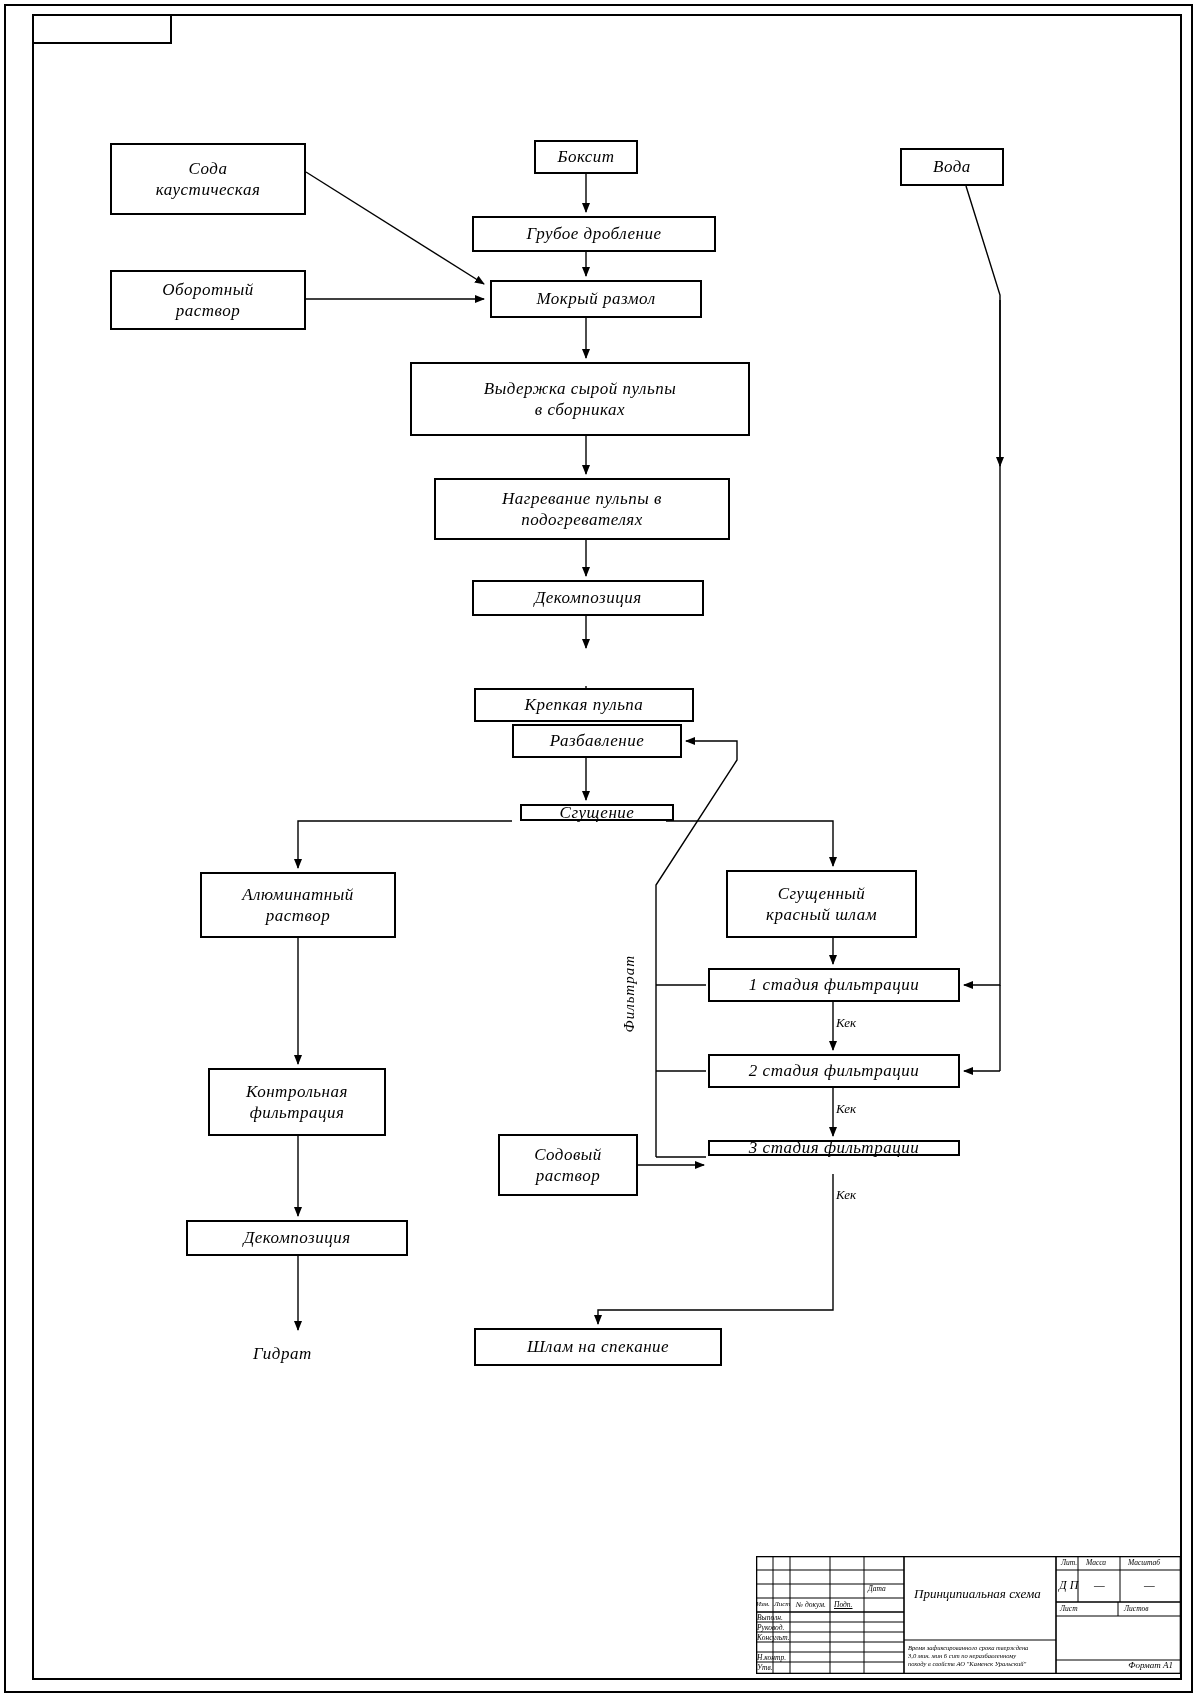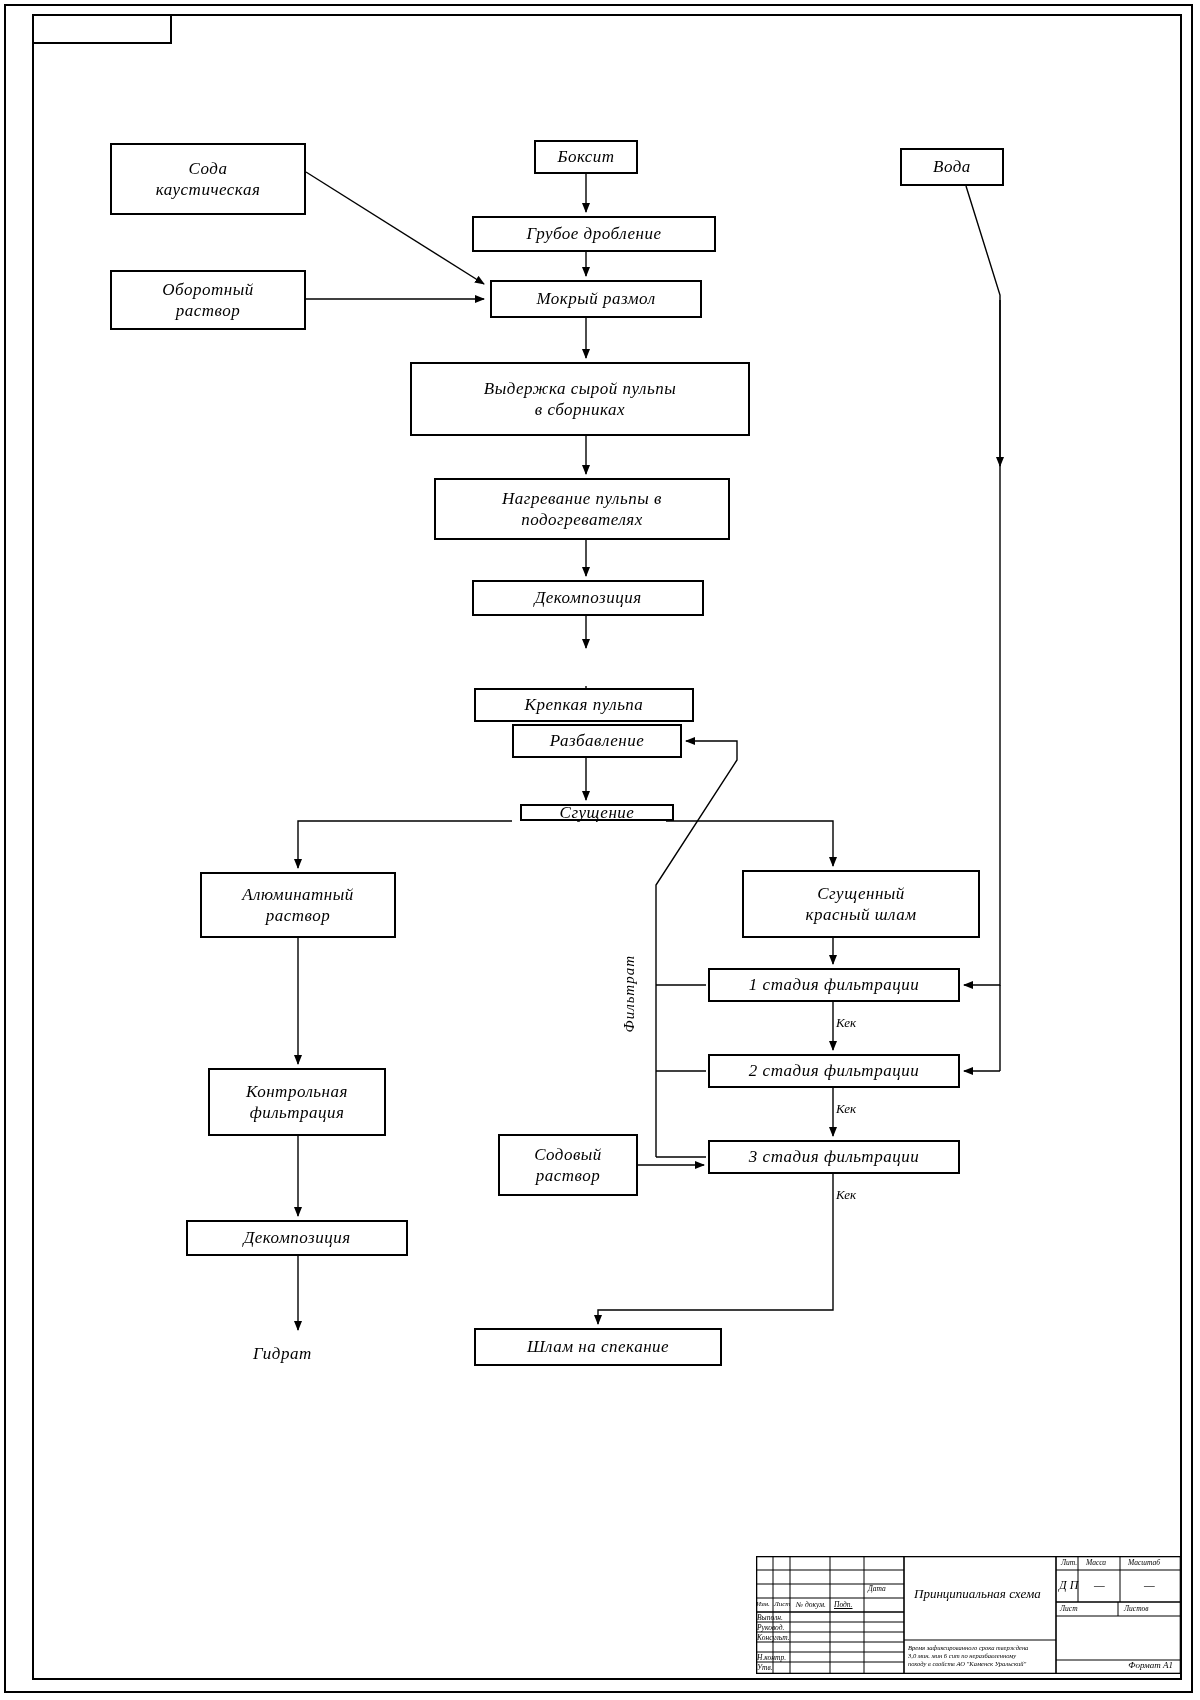--- a/index.html
+++ b/index.html
@@ -242,25 +242,25 @@
       <div class="node" style="left: 410px; top: 362px; width: 340px; height: 74px;">Выдержка сырой пульпы
 в сборниках</div>
       <div class="node" style="left: 434px; top: 478px; width: 296px; height: 62px;">Нагревание пульпы в
 подогревателях</div>
       <div class="node" style="left: 472px; top: 580px; width: 232px; height: 36px;">Декомпозиция</div>
       <div class="node" style="left: 474px; top: 688px; width: 220px; height: 34px;">Крепкая пульпа</div>
       <div class="node" style="left: 512px; top: 724px; width: 170px; height: 34px;">Разбавление</div>
       <div class="node" style="left: 512px; top: 804px; width: 154px; height: 17px; margin-left: 8px;">Сгущение</div>
       <div class="node" style="left: 200px; top: 872px; width: 196px; height: 66px;">Алюминатный
 раствор</div>
-      <div class="node" style="left: 742px; top: 870px; width: 238px; height: 68px;">Сгущенный
+      <div class="node" style="left: 726px; top: 870px; width: 191px; height: 68px;">Сгущенный
 красный шлам</div>
       <div class="node" style="left: 708px; top: 968px; width: 252px; height: 34px;">1 стадия фильтрации</div>
       <div class="node" style="left: 708px; top: 1054px; width: 252px; height: 34px;">2 стадия фильтрации</div>
-      <div class="node" style="left: 708px; top: 1140px; width: 252px; height: 34px;">3 стадия фильтрации</div>
+      <div class="node" style="left: 708px; top: 1140px; width: 252px; height: 16px;">3 стадия фильтрации</div>
       <div class="node" style="left: 498px; top: 1134px; width: 140px; height: 62px;">Содовый
 раствор</div>
       <div class="node" style="left: 208px; top: 1068px; width: 178px; height: 68px;">Контрольная
 фильтрация</div>
       <div class="node" style="left: 186px; top: 1220px; width: 222px; height: 36px;">Декомпозиция</div>
       <div class="node" style="left: 474px; top: 1328px; width: 248px; height: 38px;">Шлам на спекание</div>
     </div>
   <div id="labels-layer">
       <div class="plain-label" style="left: 253px; top: 1344px;">Гидрат</div>
       <div class="edge-label vertical" style="left: 621px; top: 955px;">Фильтрат</div>

